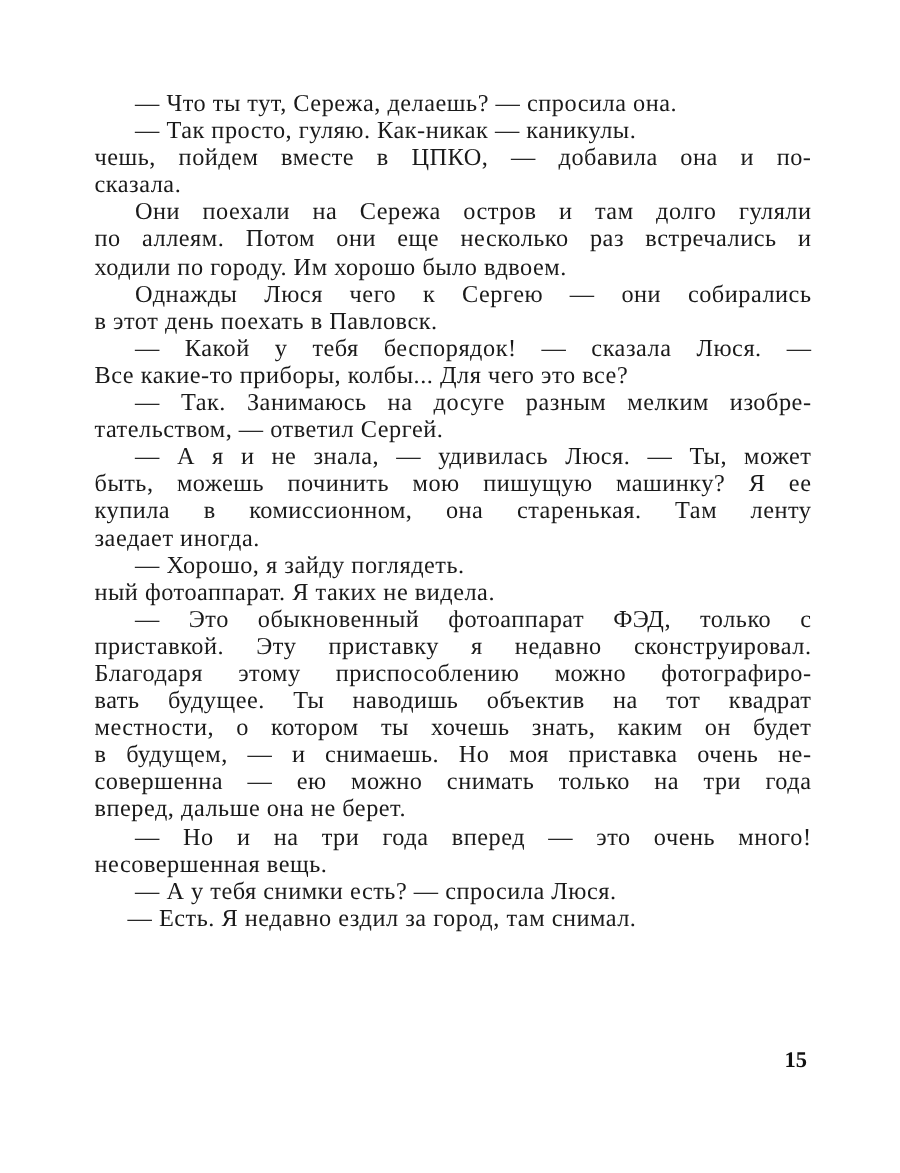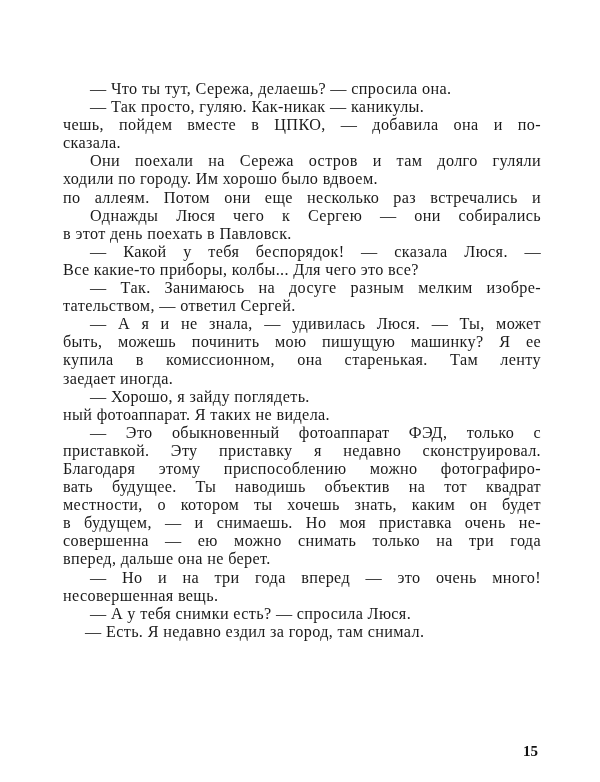--- a/index.html
+++ b/index.html
@@ -13,21 +13,20 @@
       position: relative;
       overflow: hidden;
       font-family: "Liberation Serif", "DejaVu Serif", serif;
       color: #1a1a1a;
     }
     .page {
       position: absolute;
       left: 63px;
       top: 60px;
       width: 478px;
-      margin-top: 20px;
     }
     .line {
       height: 18.1px;
       line-height: 18.1px;
       font-size: 16.2px;
       white-space: nowrap;
       letter-spacing: 0.35px;
     }
     .line.just {
       text-align: justify;
@@ -35,38 +34,38 @@
     }
     .line.indent {
       padding-left: 27px;
     }
     .line.indent-small {
       padding-left: 22px;
     }
     .page-number {
       position: absolute;
       left: 523px;
-      top: 743px;
+      top: 699px;
       font-family: "Liberation Serif", "DejaVu Serif", serif;
       font-weight: bold;
       font-size: 15px;
       color: #111;
     }
   </style>
 </head>
 <body>
 
 <div class="page">
   <div class="line indent">— Что ты тут, Сережа, делаешь? — спросила она.</div>
   <div class="line indent">— Так просто, гуляю. Как-никак — каникулы.</div>
   <div class="line just">чешь, пойдем вместе в ЦПКО, — добавила она и по-</div>
   <div class="line">сказала.</div>
   <div class="line indent just">Они поехали на Сережа остров и там долго гуляли</div>
+  <div class="line just">по аллеям. Потом они еще несколько раз встречались и</div>
   <div class="line">ходили по городу. Им хорошо было вдвоем.</div>
-  <div class="line just">по аллеям. Потом они еще несколько раз встречались и</div>
   <div class="line indent just">Однажды Люся чего к Сергею — они собирались</div>
   <div class="line">в этот день поехать в Павловск.</div>
   <div class="line indent just">— Какой у тебя беспорядок! — сказала Люся. —</div>
   <div class="line">Все какие-то приборы, колбы... Для чего это все?</div>
   <div class="line indent just">— Так. Занимаюсь на досуге разным мелким изобре-</div>
   <div class="line">тательством, — ответил Сергей.</div>
   <div class="line indent just">— А я и не знала, — удивилась Люся. — Ты, может</div>
   <div class="line just">быть, можешь починить мою пишущую машинку? Я ее</div>
   <div class="line just">купила в комиссионном, она старенькая. Там ленту</div>
   <div class="line">заедает иногда.</div>

